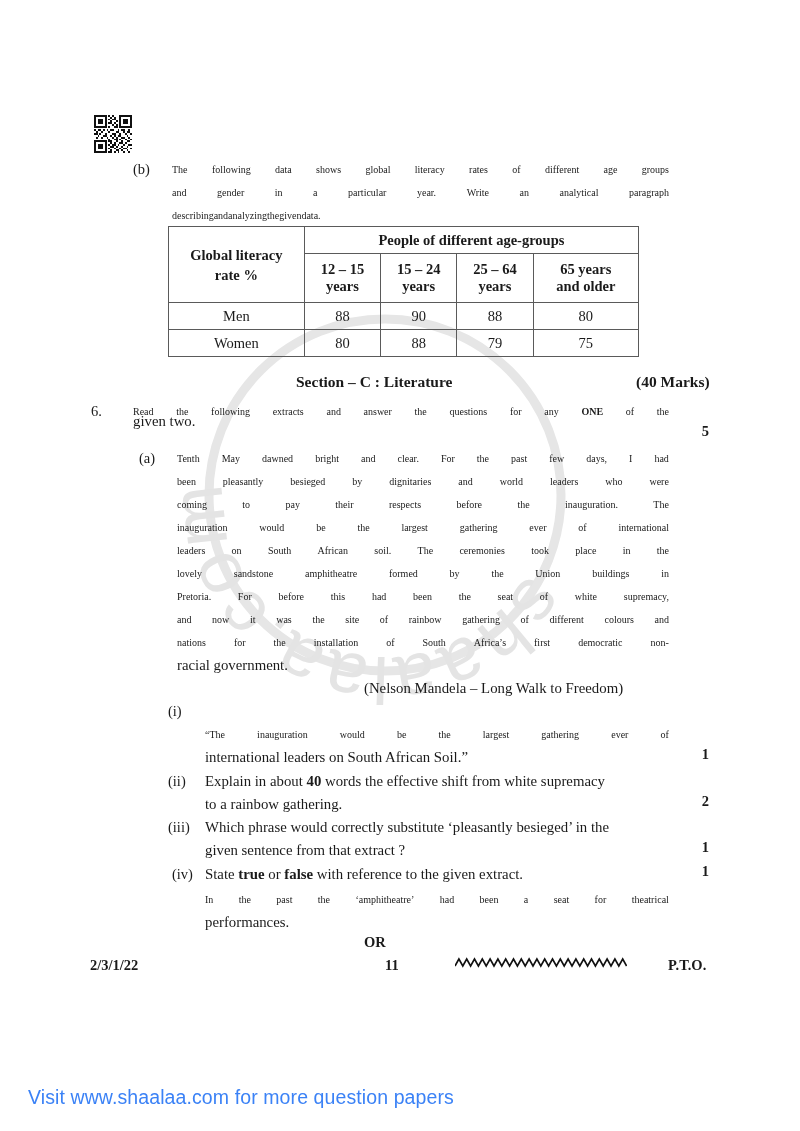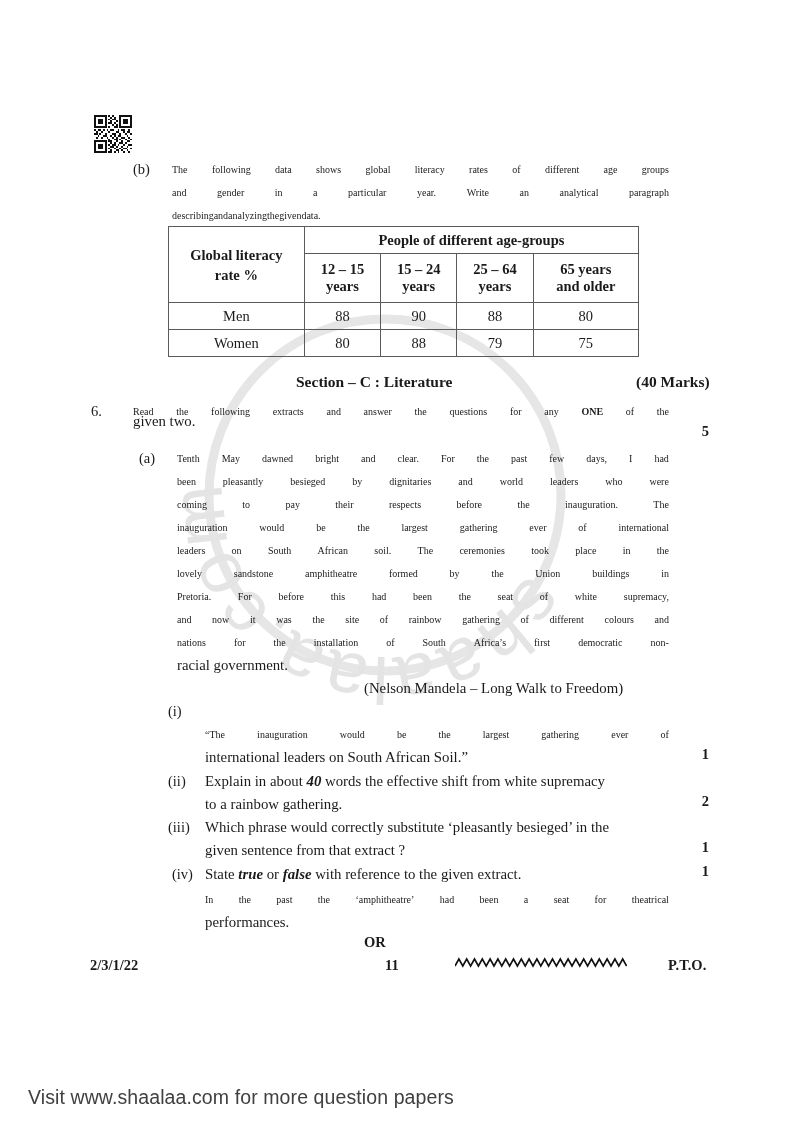--- a/index.html
+++ b/index.html
@@ -144,25 +144,25 @@
     height: 16px;
   }
   .zig svg { display:block; width:100%; height:100%; }
 
   .banner {
     position: absolute;
     left: 28px;
     top: 1086px;
     font-family: "Liberation Sans", "DejaVu Sans", sans-serif;
     font-size: 19.5px;
-    color: #404040;
+    color: #3b82f6;
     letter-spacing: 0.1px;
   }
 
-  b, .bold { font-weight: bold; font-style: italic; }
+  b, .bold { font-weight: bold; }
 </style>
 </head>
 <body>
 
 <div class="page">
 
   <div class="watermark">
     <svg viewBox="0 0 420 420" xmlns="http://www.w3.org/2000/svg">
       <defs>
         <path id="wmcircle" d="M 210,210 m -162,0 a 162,162 0 1,1 324,0 a 162,162 0 1,1 -324,0"></path>

